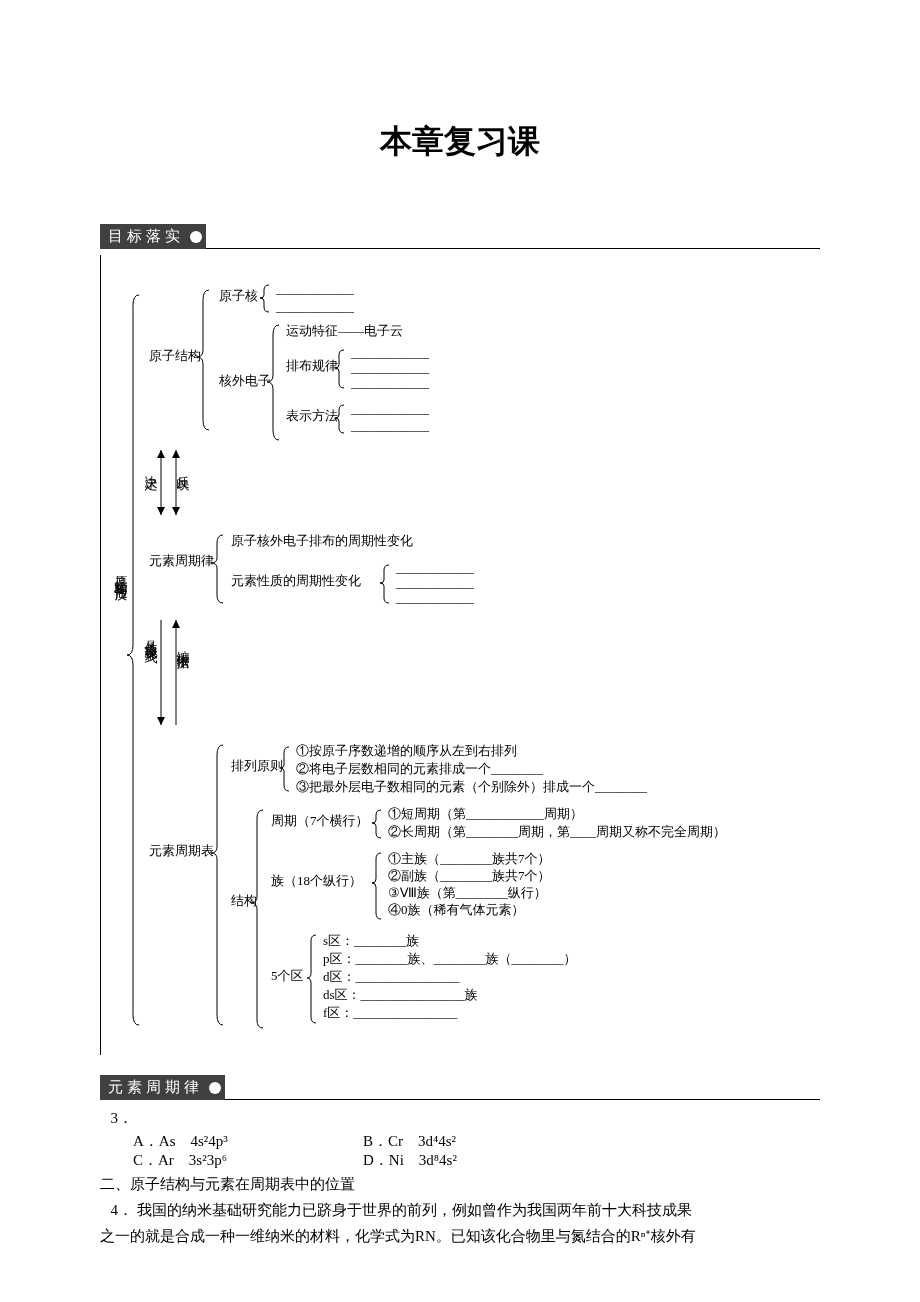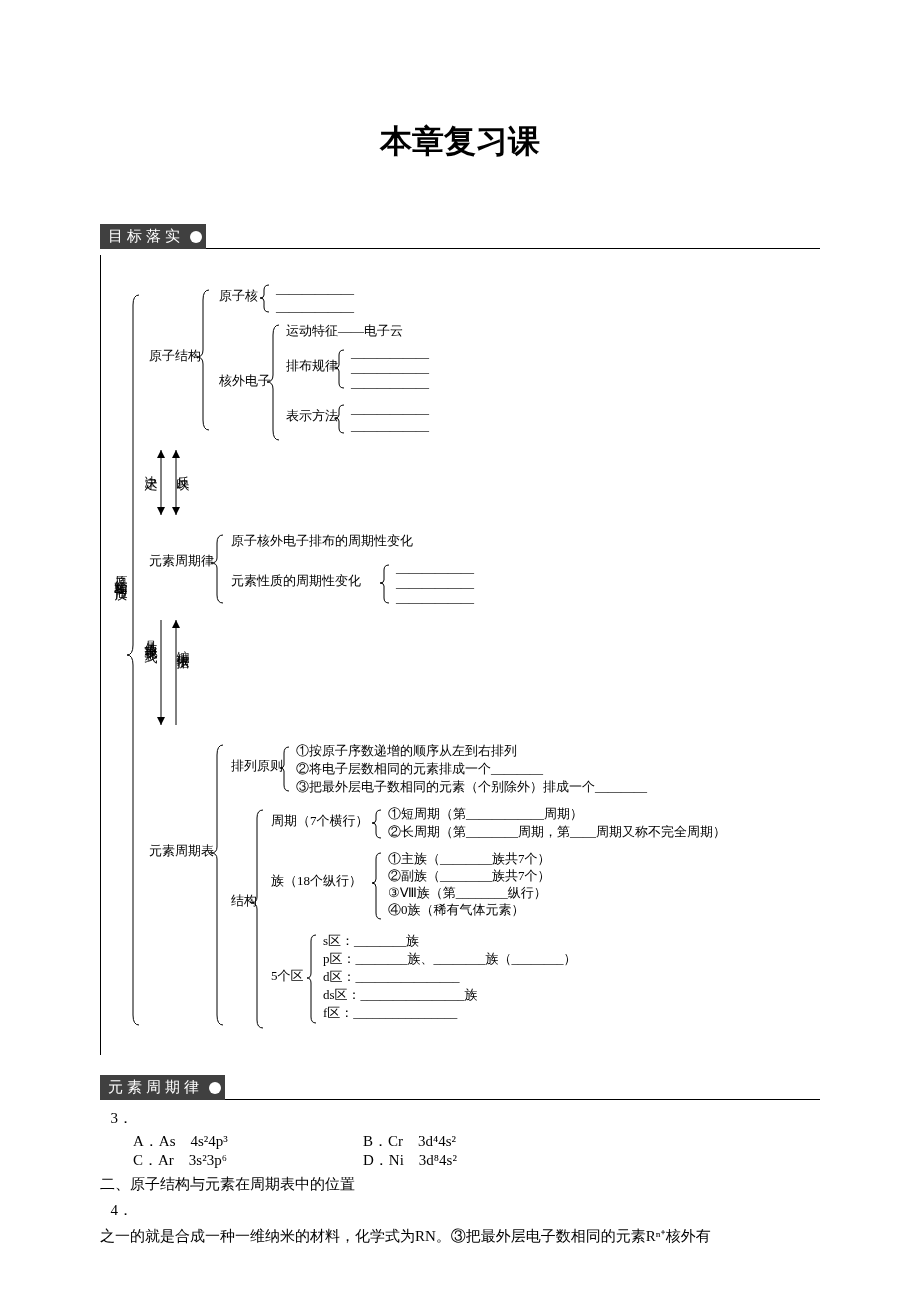--- a/index.html
+++ b/index.html
@@ -196,18 +196,19 @@
     </p>
     <div class="opts">
       <span class="opt">A．As　4s²4p³</span>
       <span class="opt">B．Cr　3d⁴4s²</span>
       <span class="opt">C．Ar　3s²3p⁶</span>
       <span class="opt">D．Ni　3d⁸4s²</span>
     </div>
     <p class="sub-heading indent">二、原子结构与元素在周期表中的位置</p>
     <p class="q-line">
       <span class="q-num">4．</span>
+      <span>我国的纳米基础研究能力已跻身于世界的前列，例如曾作为我国两年前十大科技成果</span>
     </p>
     <p>
-      <span>之一的就是合成一种一维纳米的材料，化学式为RN。③把最外层电子数相同的元素</span><span>Rⁿ⁺</span><span>核外有</span>
+      <span>之一的就是合成一种一维纳米的材料，化学式为RN。已知该化合物里与氮结合的</span><span>Rⁿ⁺</span><span>核外有</span>
     </p>
   </div>
 </div>
 
 </body></html>

